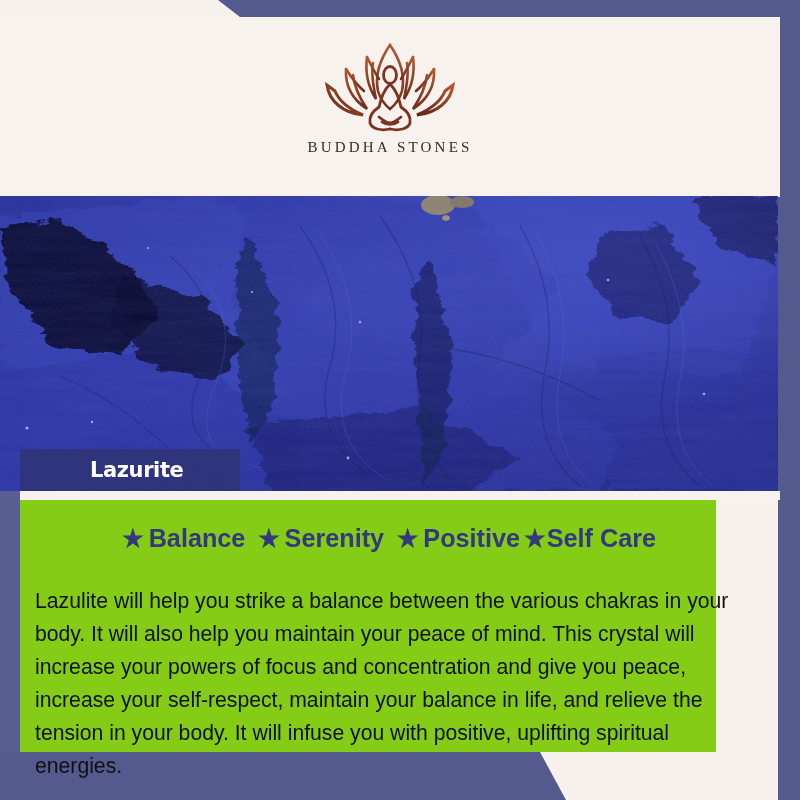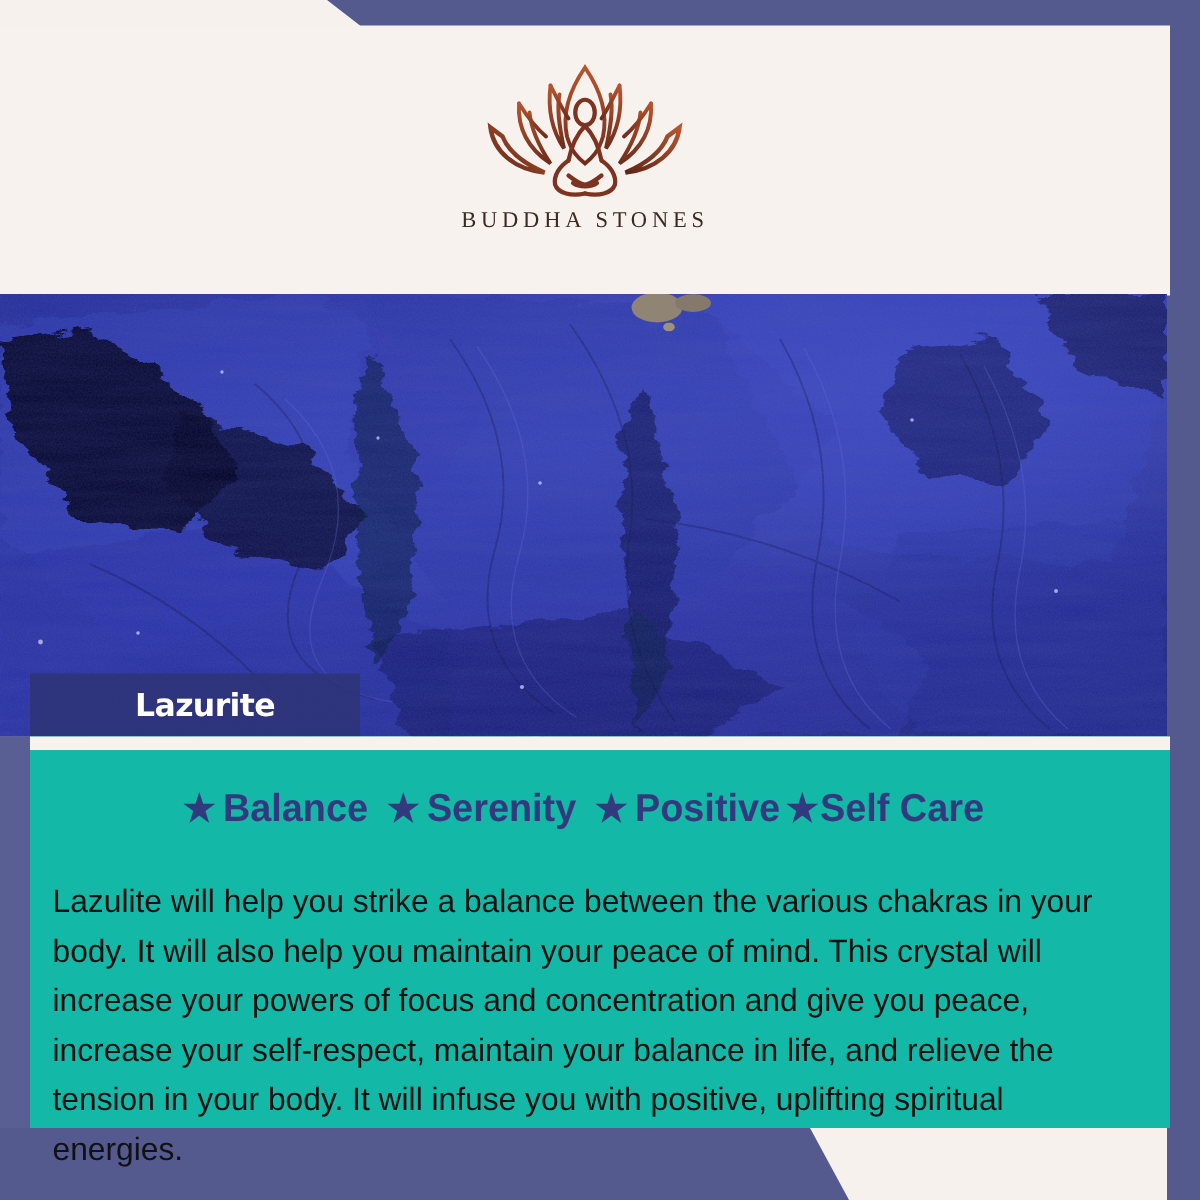--- a/index.html
+++ b/index.html
@@ -123,22 +123,23 @@
     font-family: "DejaVu Sans", sans-serif;
     font-weight: bold;
     font-size: 21px;
     letter-spacing: -0.4px;
   }
 
   
   .content-card {
     position: absolute;
     left: 20px; top: 491px;
-    width: 760px; height: 261px;
-    background: #14b8a6;
+    width: 684px; height: 261px;
+    background: #84cc16;
+    padding-left: 12px;
   }
   .content-card-top-tint {
     position: absolute;
     left: 0; top: 0;
     width: 760px; height: 9px;
     background: #f7f2ee;
   }
 
   .benefits-row {
     position: absolute;

